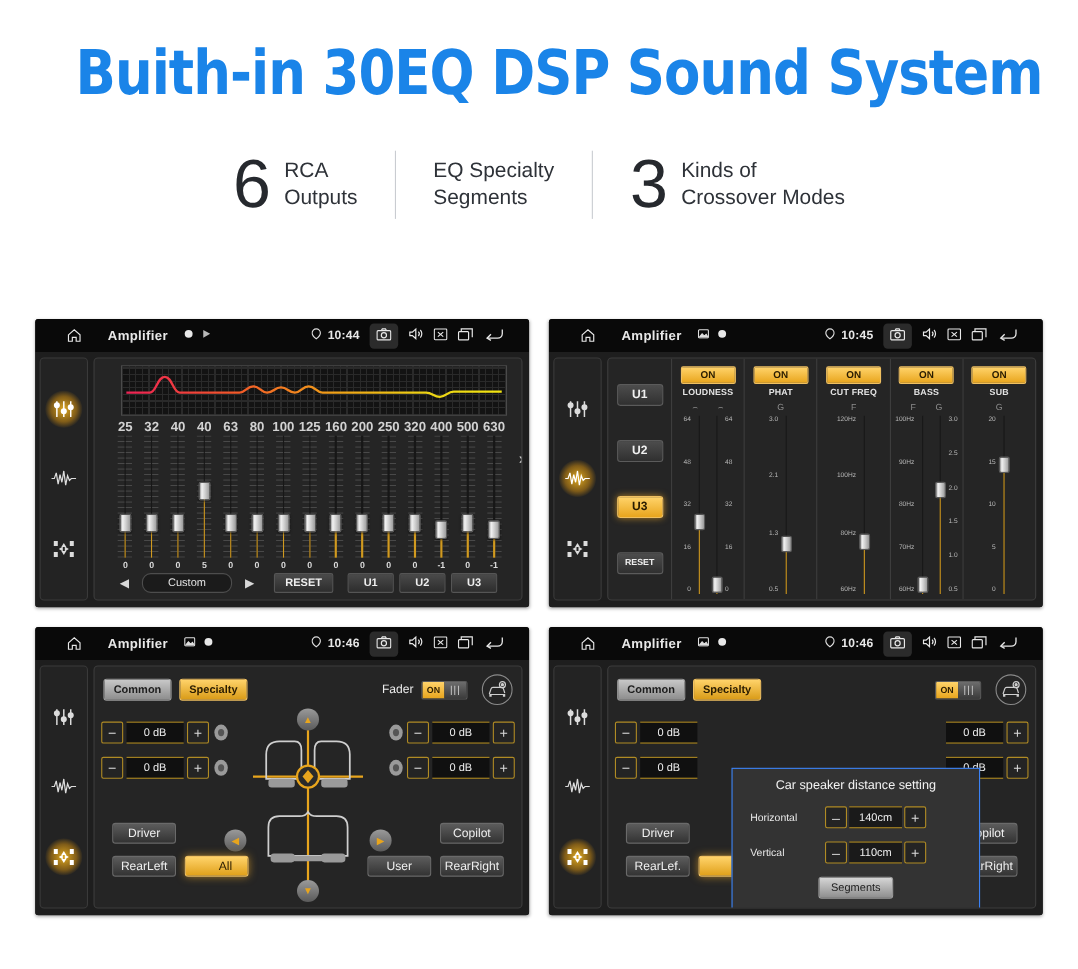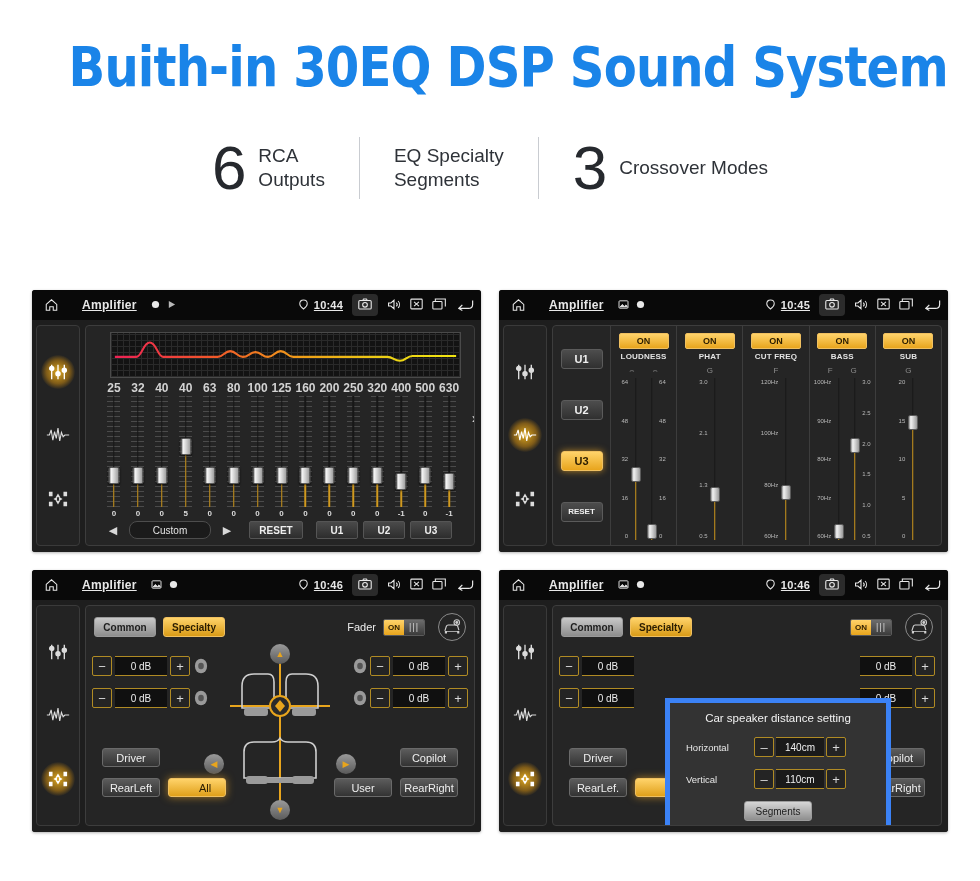--- a/index.html
+++ b/index.html
@@ -71,25 +71,24 @@
     position: relative;
     box-shadow: 0 1px 3px rgba(0,0,0,.3);
   }
 
   
   .statusbar {
     height: 30px;
     background: #090909;
     display: flex;
     align-items: center;
-    padding: 0 2px;
+    padding: 0 18px;
     color: #e8e8e8;
     font-size: 11px;
     position: relative;
-    text-decoration: underline;
   }
   .sb-home { width: 34px; display:flex; justify-content:center; }
   .sb-title { font-size: 12px; font-weight: bold; margin-left: 14px; letter-spacing: .3px; }
   .sb-smallicons { display:flex; gap:7px; margin-left: 14px; align-items:center; }
   .sb-right { margin-left: auto; display: flex; align-items: center; gap: 9px; padding-right: 4px; }
   .sb-time { font-size: 11px; font-weight: bold; letter-spacing: .2px; }
   .sb-cam { padding: 4px 6px; border-radius: 4px; }
   .sb-cam.hl { background: #2b2b2b; }
   .sb-pin { margin-right: -3px; }
 
@@ -300,21 +299,21 @@
     border: 1px solid #f0c060; color: #2a1c00; font-weight: normal;
     box-shadow: 0 0 8px rgba(255,180,40,.6);
     padding-left: 16px;
   }
 
   
   .modal {
     position: absolute; left: 112px; top: 52px;
     width: 226px; height: 148px;
     background: #333333;
-    border: 5px solid #3b82f6;
+    border: 1px solid #3b82f6;
     z-index: 40;
     padding: 9px 12px;
   }
   .modal-title { text-align: center; color: #f2f2f2; font-size: 11.5px; margin-bottom: 13px; }
   .modal-row { display: flex; align-items: center; margin-bottom: 12px; padding-left: 4px; }
   .modal-label { font-size: 9.5px; color: #e8e8e8; width: 62px; }
   .modal-stepper { display: flex; align-items: center; gap: 2px; margin-left: 6px; }
   .modal-val {
     width: 48px; height: 20px; background: #1a1a1a;
     border-top: 1px solid #b08b24; border-bottom: 1px solid #b08b24;
@@ -344,20 +343,21 @@
   <div class="stat">
     <div class="stat-text">
       <div>EQ Specialty</div>
       <div>Segments</div>
     </div>
   </div>
   <div class="stat-sep"></div>
   <div class="stat">
     <div class="stat-num">3</div>
     <div class="stat-text">
+      <div>Kinds of</div>
       <div>Crossover Modes</div>
     </div>
   </div>
 </div>
 
 <div class="panels">
 
   <div class="panel-row">
 
     <div class="panel">

